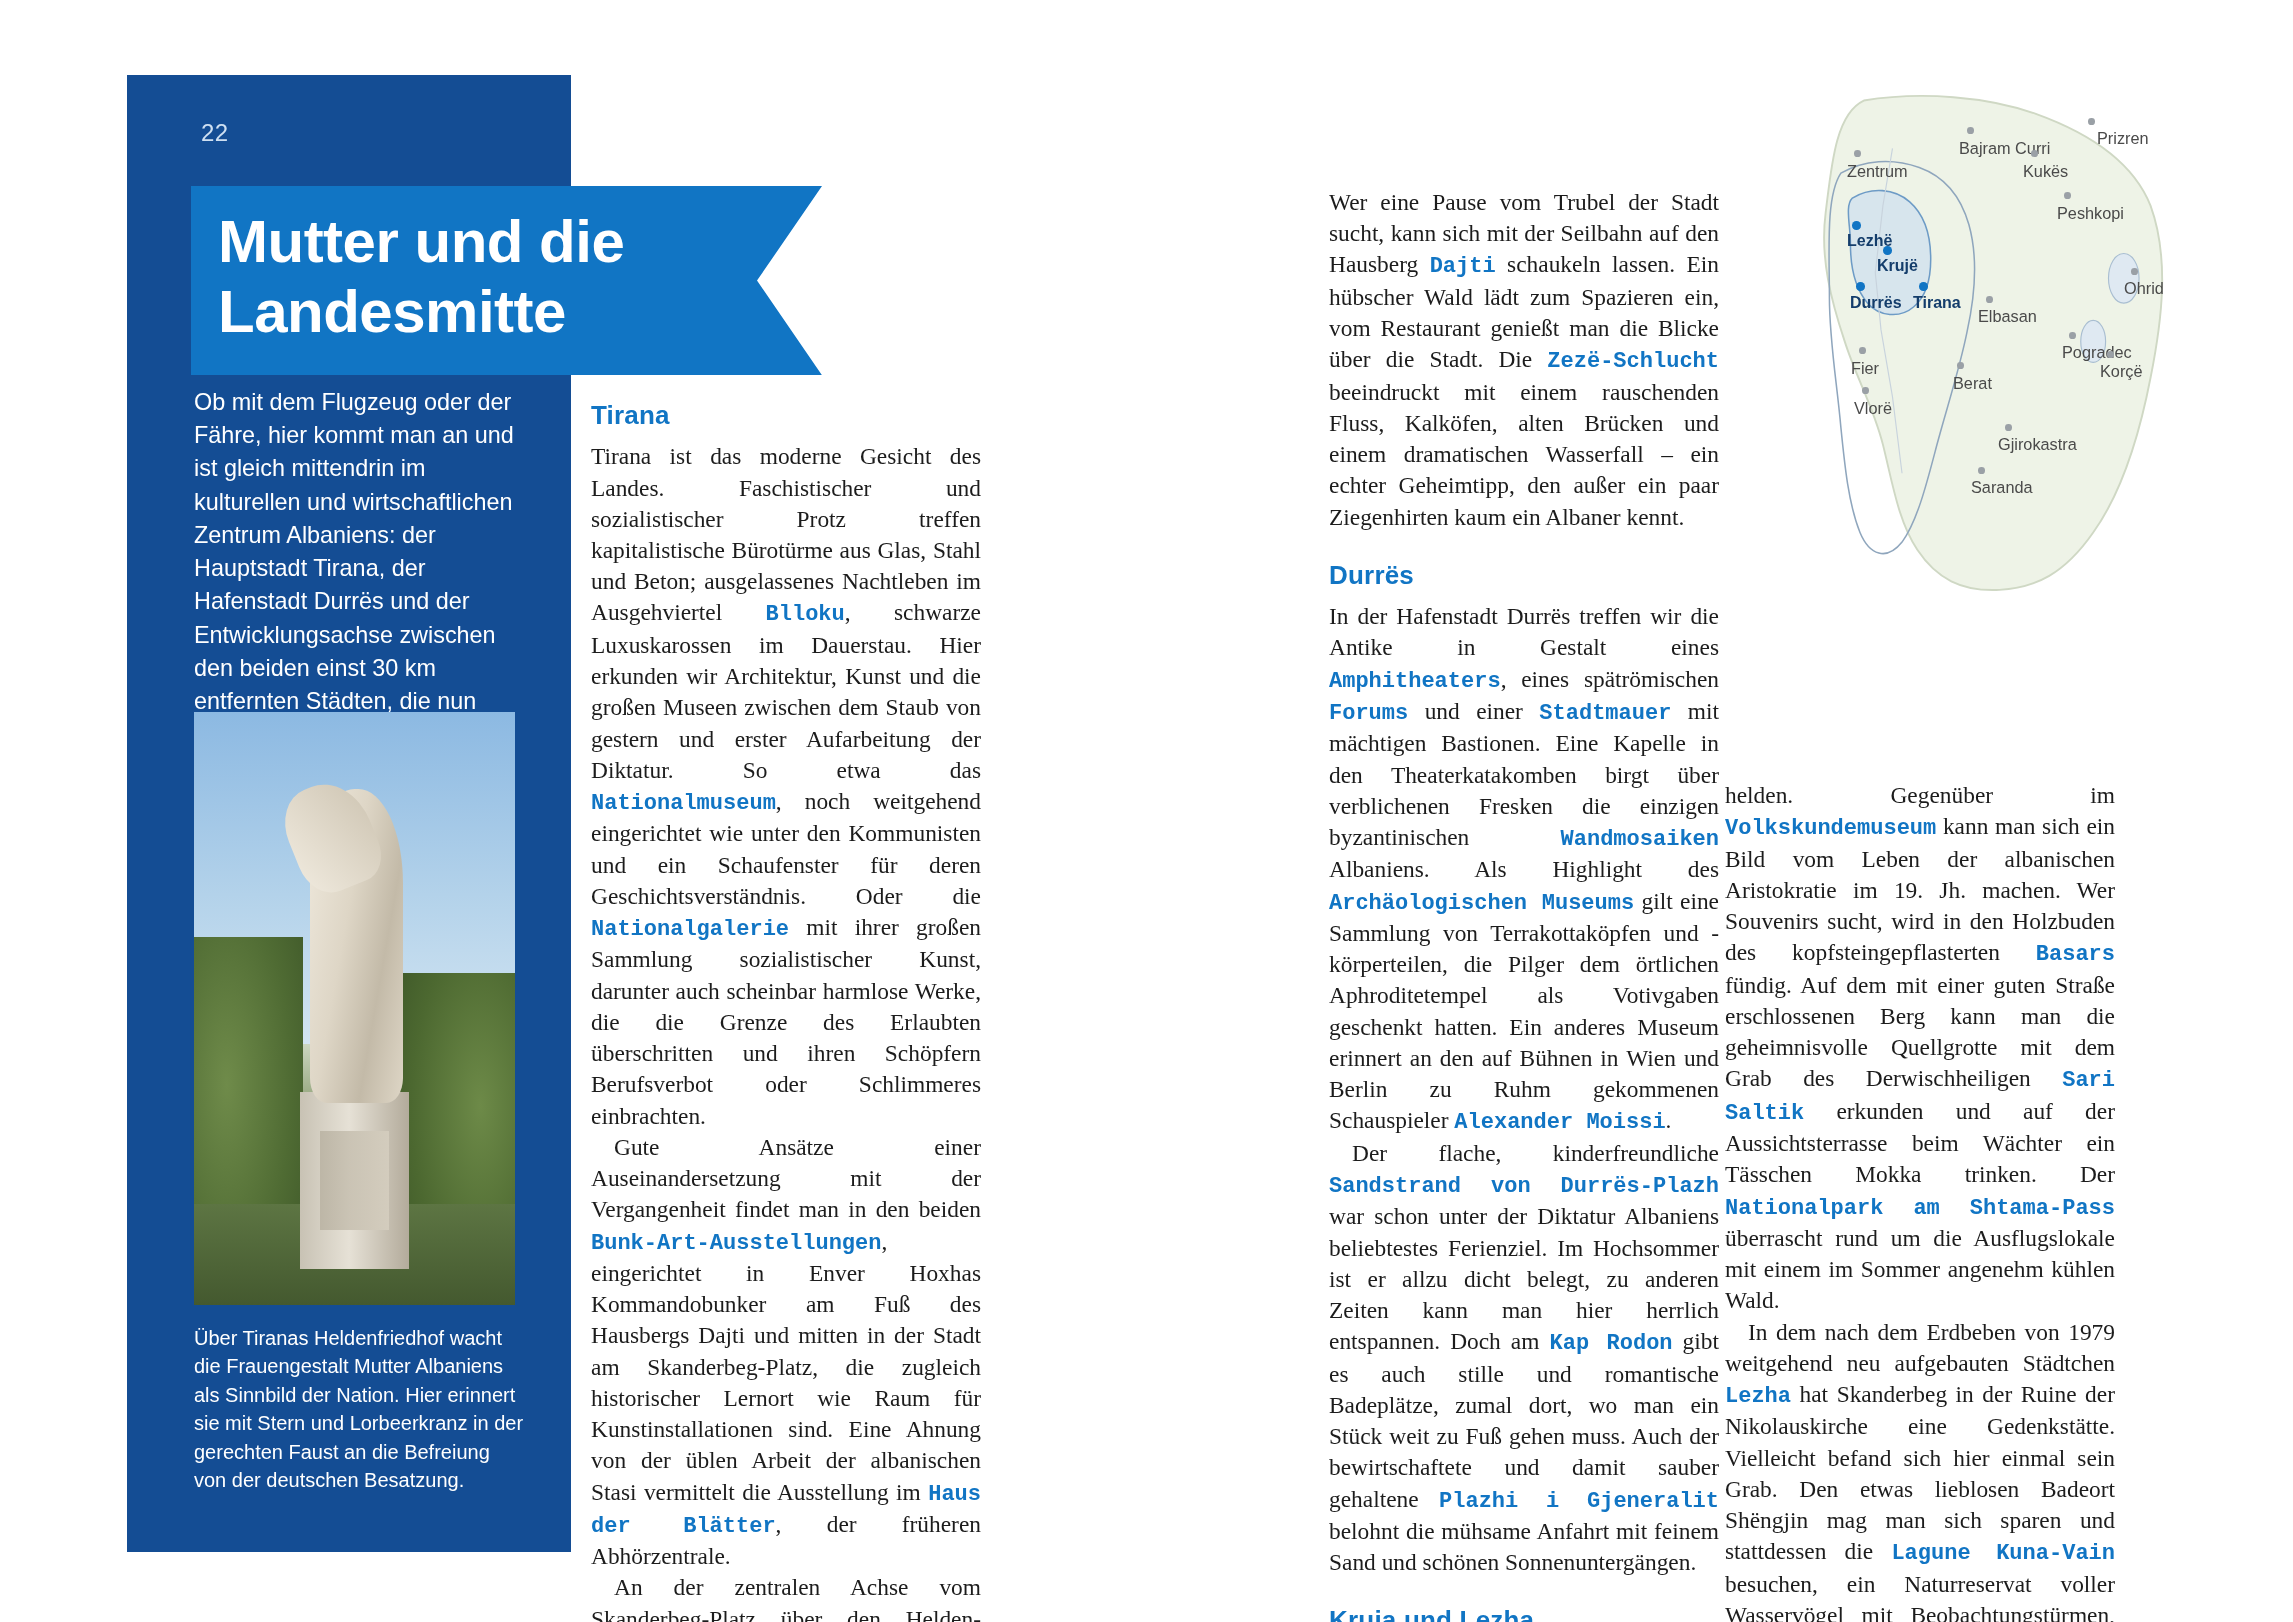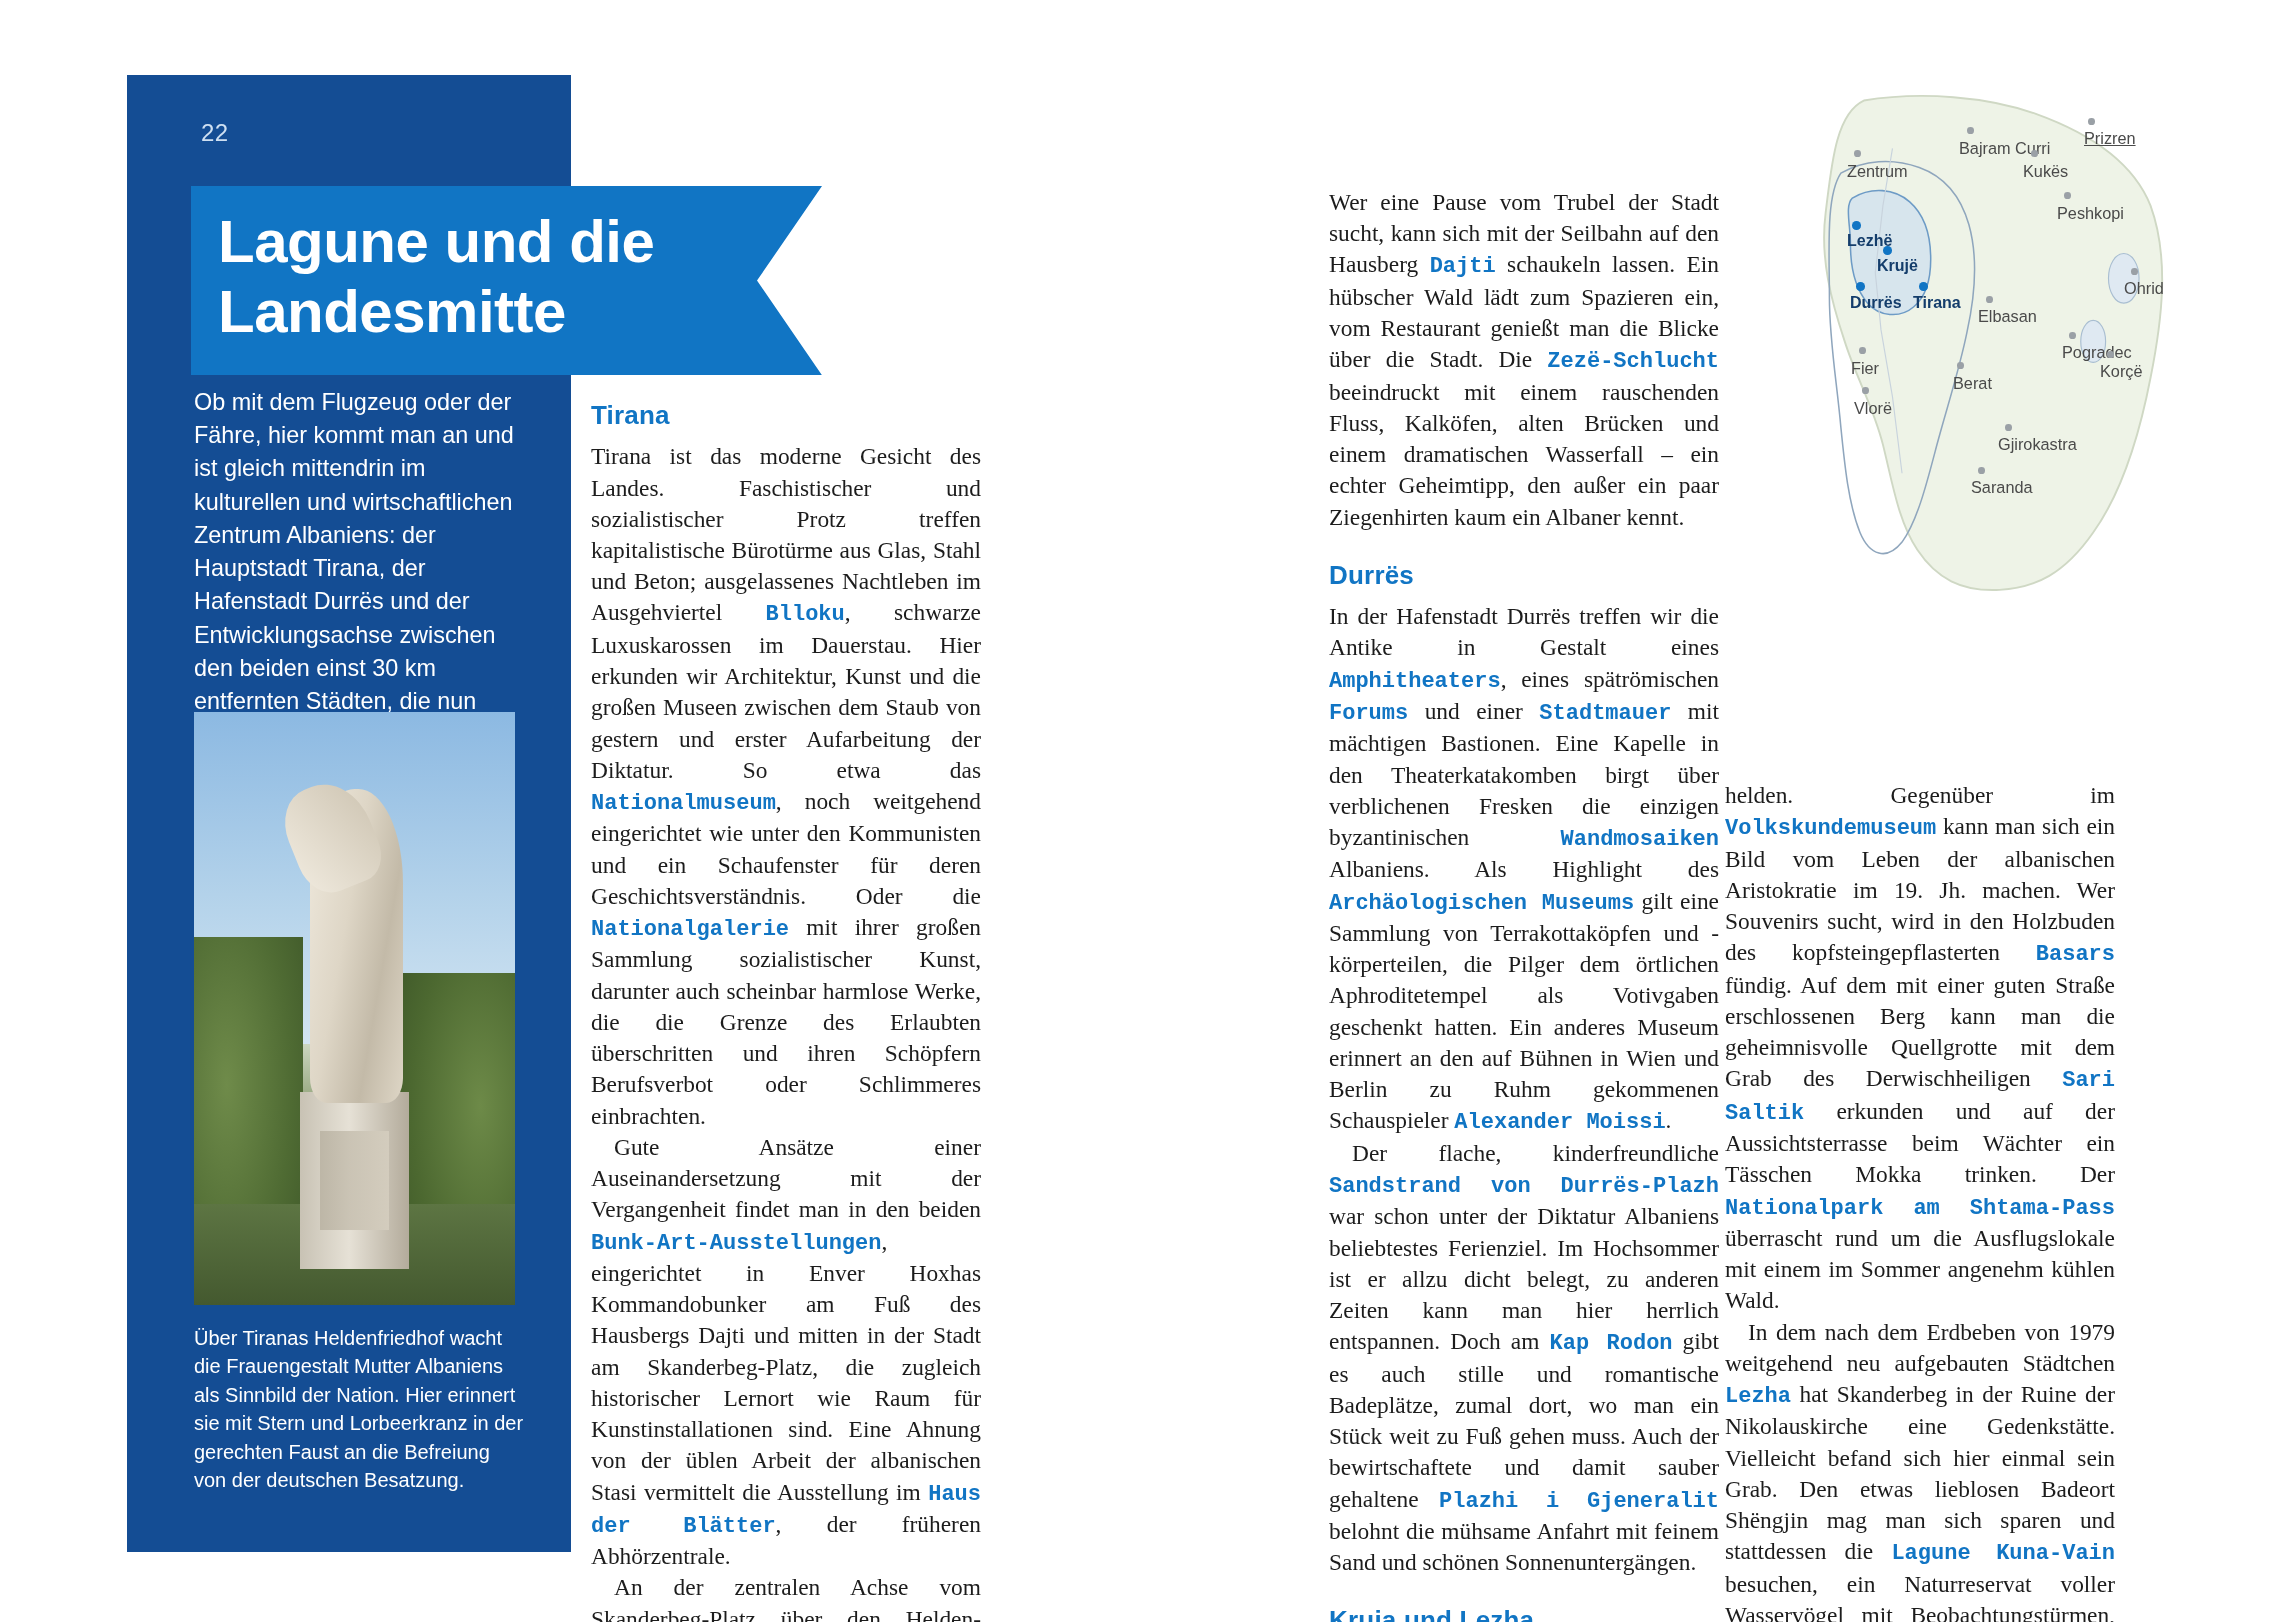--- a/index.html
+++ b/index.html
@@ -195,21 +195,21 @@
 </head>
 <body>
 
 <div class="page">
 
   <div class="blue-col"></div>
 
   <div class="page-number">22</div>
 
   <div class="title-banner">
-    <span>Lagune und die</span>
+    <span>Mutter und die</span>
     <span class="line2">Landesmitte</span>
   </div>
 
   <div class="intro-text">Ob mit dem Flugzeug oder der Fähre, hier kommt man an und ist gleich mittendrin im kulturellen und wirtschaftlichen Zentrum Albaniens: der Hauptstadt Tirana, der Hafenstadt Durrës und der Entwicklungsachse zwischen den beiden einst 30 km entfernten Städten, die nun zusammenwachsen.</div>
 
   <div class="photo">
     <div class="sky"></div>
     <div class="trees-left"></div>
     <div class="trees-right"></div>
     <div class="ground"></div>
@@ -257,21 +257,21 @@
       <path d="M96 86 C120 72, 150 70, 178 80 C206 90, 222 112, 230 140 C240 176, 236 216, 228 252 C220 292, 206 334, 196 372 C186 410, 176 450, 160 472 C144 492, 126 486, 116 462 C104 432, 100 392, 96 352 C92 306, 84 262, 84 216 C84 168, 80 110, 96 86 Z" fill="#ffffff" fill-opacity="0.0" stroke="#8fa6bd" stroke-width="1.6"></path>
       <path d="M108 112 C128 100, 152 102, 168 116 C184 130, 190 152, 190 176 C190 200, 184 216, 172 226 C158 238, 136 236, 124 222 C112 208, 106 186, 106 160 C106 140, 100 120, 108 112 Z" fill="#cfe0ef" fill-opacity="0.75" stroke="#6d9bc6" stroke-width="1.6"></path>
       <path d="M150 60 L140 120 L132 190 L138 250 L150 320 L160 400" fill="none" stroke="#c8d3dd" stroke-width="1.2"></path>
       <ellipse cx="392" cy="196" rx="16" ry="26" fill="#dfe9f2" stroke="#a9bed1" stroke-width="1.2"></ellipse>
       <ellipse cx="360" cy="262" rx="13" ry="22" fill="#dfe9f2" stroke="#a9bed1" stroke-width="1.2"></ellipse>
     </svg>
     <div id="map-points">
         <div class="map-dot" style="left: 218px; top: 36px;"></div>
         <div class="map-label" style="left: 210px; top: 48px;">Bajram Curri</div>
         <div class="map-dot" style="left: 339px; top: 27px;"></div>
-        <div class="map-label" style="left: 335px; top: 38px; text-decoration: underline;">Prizren</div>
+        <div class="map-label" style="left: 348px; top: 38px;">Prizren</div>
         <div class="map-dot" style="left: 105px; top: 59px;"></div>
         <div class="map-label" style="left: 98px; top: 71px;">Zentrum</div>
         <div class="map-dot" style="left: 282px; top: 59px;"></div>
         <div class="map-label" style="left: 274px; top: 71px;">Kukës</div>
         <div class="map-dot" style="left: 315px; top: 101px;"></div>
         <div class="map-label" style="left: 308px; top: 113px;">Peshkopi</div>
         <div class="map-dot hi" style="left: 103px; top: 130px;"></div>
         <div class="map-label bold" style="left: 98px; top: 141px;">Lezhë</div>
         <div class="map-dot hi" style="left: 134px; top: 155px;"></div>
         <div class="map-label bold" style="left: 128px; top: 166px;">Krujë</div>

